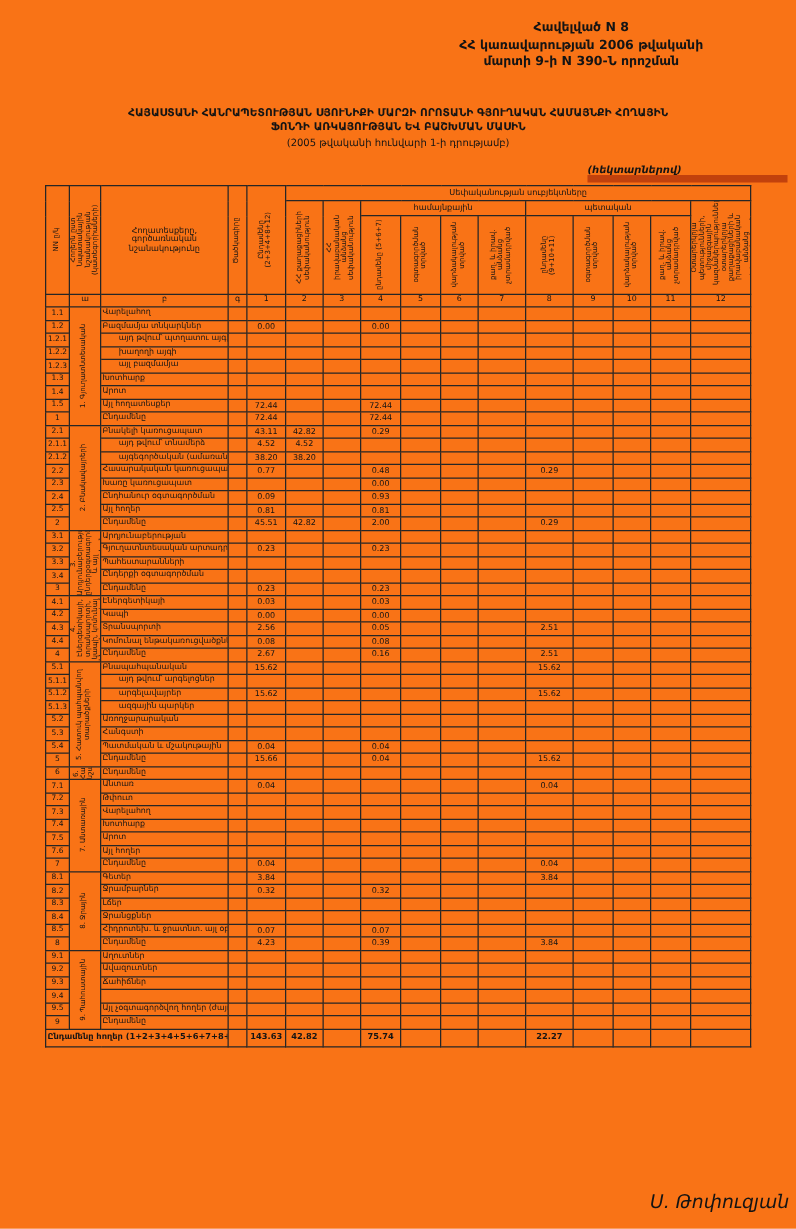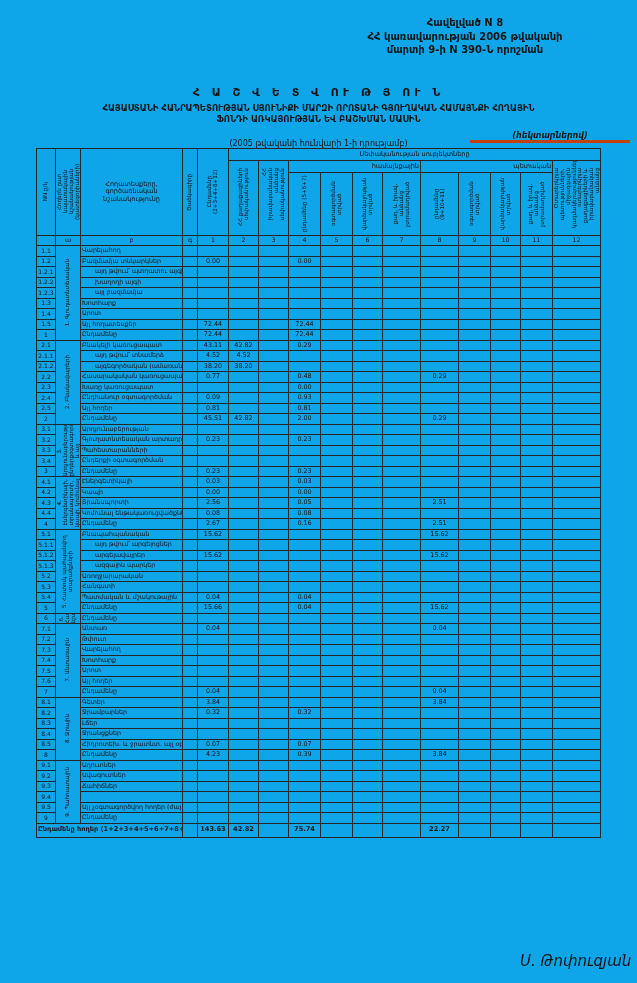--- a/index.html
+++ b/index.html
@@ -1,38 +1,38 @@
 <!DOCTYPE html>
 <html><head>
 <meta charset="utf-8">
 <style>
   html,body{margin:0;padding:0;}
   body{
     width:637px;height:983px;background:#f6f6f2;color:#141414;
     font-family:"DejaVu Sans",sans-serif;position:relative;overflow:hidden;
   }
-  .page{position:absolute;inset:0;background:#0ea5e9;text-decoration:underline;}
+  .page{position:absolute;inset:0;background:#f97316;text-decoration:underline;}
   .appendix{position:absolute;top:16px;left:300px;width:330px;text-align:center;
     font-size:10px;font-weight:bold;line-height:1.35;}
   .titleblock{position:absolute;top:86px;left:20px;width:597px;text-align:center;}
   .t1{font-size:11px;font-weight:bold;letter-spacing:4px;margin-bottom:4px;}
   .t2{font-size:8.5px;font-weight:bold;line-height:1.3;}
   .t3{font-size:8.5px;font-weight:bold;line-height:1.3;}
-  .t4{font-size:8px;margin-top:14px;}
-  .units{position:absolute;top:131px;left:470px;width:160px;text-align:center;
-    font-size:8px;font-style:italic;font-weight:bold;border-bottom:3px solid #c2410c;}
+  .t4{font-size:8px;margin-top:2px;}
+  .units{position:absolute;top:131px;left:470px;width:160px;text-align:left;
+    font-size:8px;font-style:italic;font-weight:bold;border-bottom:6px solid #c2410c;}
   table{border-collapse:collapse;table-layout:fixed;position:absolute;top:148px;left:36px;width:565px;}
   th,td{border:1px solid #262626;padding:0 1px;overflow:hidden;
     font-size:6.3px;line-height:1.08;font-weight:normal;vertical-align:middle;}
   thead th{text-align:center;}
   .vt{writing-mode:vertical-rl;transform:rotate(180deg);margin:0 auto;
     max-height:100%;font-size:5.6px;line-height:1.05;white-space:normal;}
   .vt-tall{height:60px;}
   .hrow1 th{height:11px;font-size:6.5px;margin-left:28px;}
-  .hrow2 th{height:11px;font-size:6.5px;text-align:right;}
+  .hrow2 th{height:11px;font-size:6.5px;}
   .hrow3 th{height:62px;vertical-align:middle;}
   .numrow td{height:9px;text-align:center;font-size:6.3px;}
   tbody td{height:9.5px;}
   td.num{text-align:center;font-size:6px;}
   td.lbl{text-align:left;font-size:6.3px;white-space:nowrap;}
   td.lbl.ind{padding-left:14px;}
   td.val{text-align:center;font-size:6.4px;}
   td.seclbl{text-align:center;}
   tr.total td.lbl{font-style:normal;}
   tr.grand td{font-weight:bold;font-size:6.6px;height:13px;}
@@ -45,21 +45,20 @@
 
 <div class="page" data-interactable="false">
 
   <div class="appendix" data-interactable="false">
     <div data-interactable="false">Հավելված N 8</div>
     <div data-interactable="false">ՀՀ կառավարության 2006 թվականի</div>
     <div data-interactable="false">մարտի 9-ի N 390-Ն որոշման</div>
   </div>
 
   <div class="titleblock" data-interactable="false">
-    <div class="t1" data-interactable="false">Հ Ա Շ Վ Ե Տ Վ ՈՒ Թ Յ ՈՒ Ն</div>
     <div class="t2" data-interactable="false">ՀԱՅԱՍՏԱՆԻ ՀԱՆՐԱՊԵՏՈՒԹՅԱՆ ՍՅՈՒՆԻՔԻ ՄԱՐԶԻ ՈՐՈՏԱՆԻ ԳՅՈՒՂԱԿԱՆ ՀԱՄԱՅՆՔԻ ՀՈՂԱՅԻՆ</div>
     <div class="t3" data-interactable="false">ՖՈՆԴԻ ԱՌԿԱՅՈՒԹՅԱՆ ԵՎ ԲԱՇԽՄԱՆ ՄԱՍԻՆ</div>
     <div class="t4" data-interactable="false">(2005 թվականի հունվարի 1-ի դրությամբ)</div>
   </div>
 
   <div class="units" data-interactable="false">(հեկտարներով)</div>
 
   <table data-interactable="false">
     <colgroup>
       <col style="width:19px">

